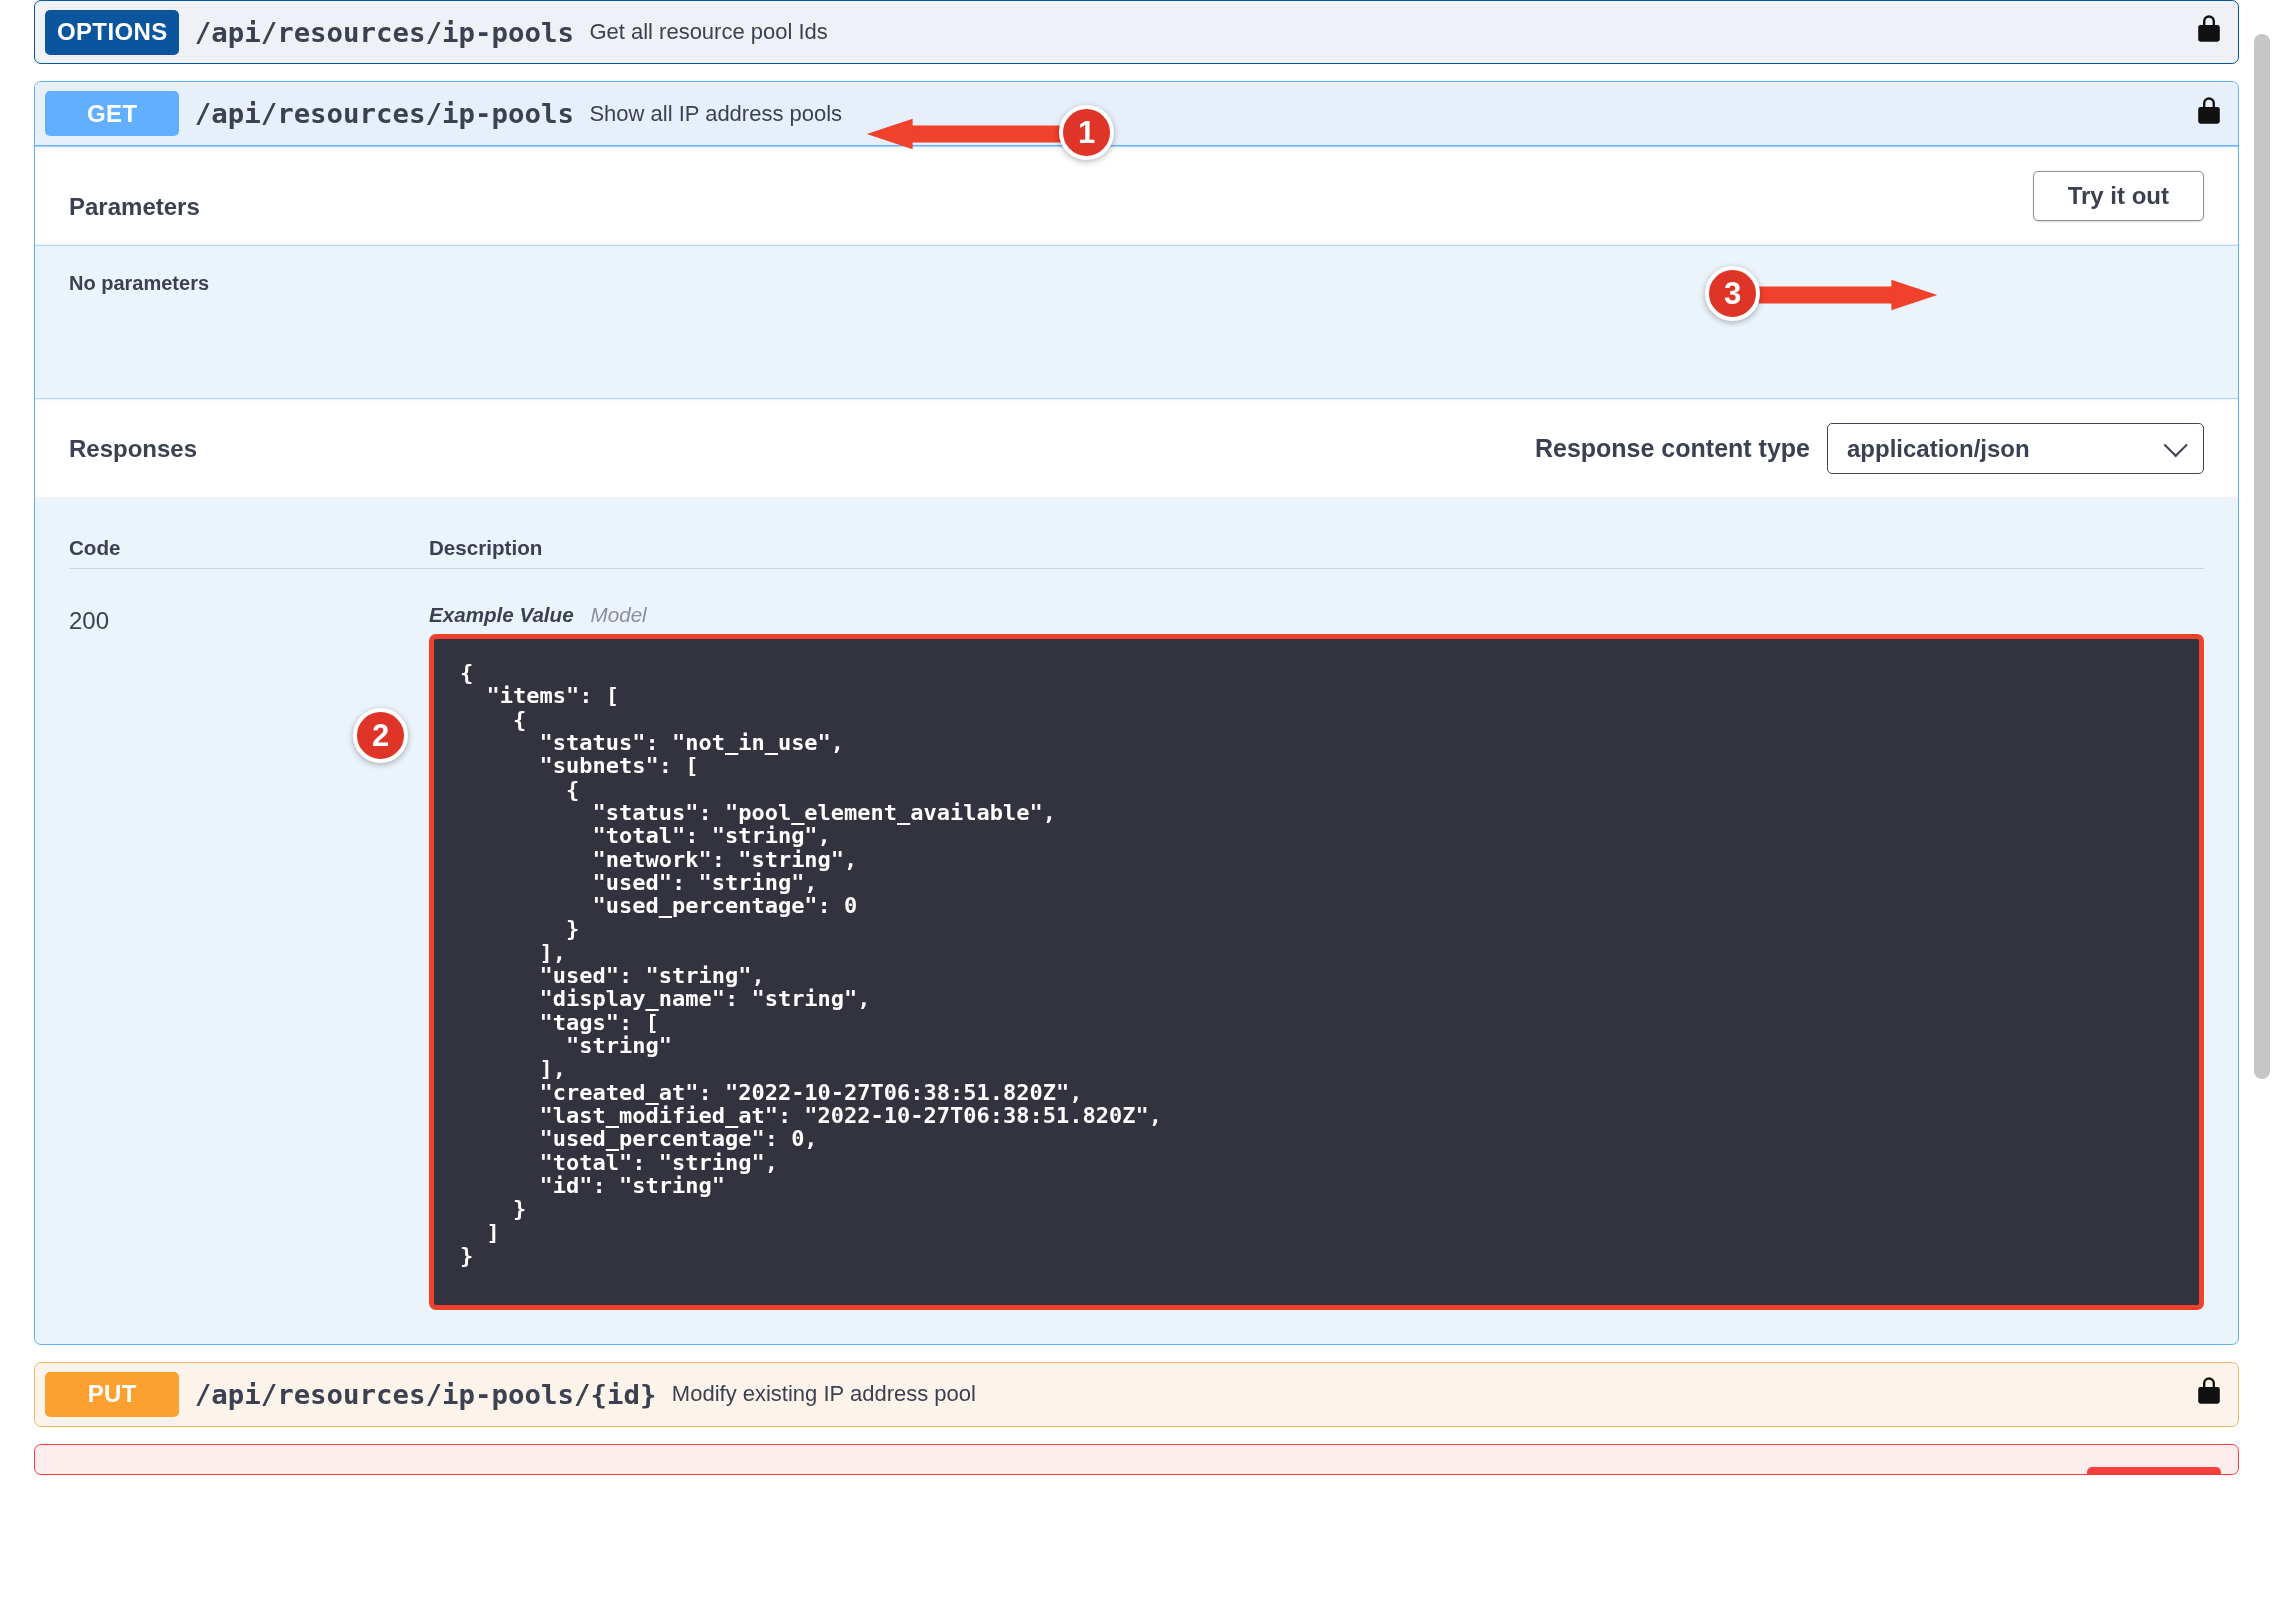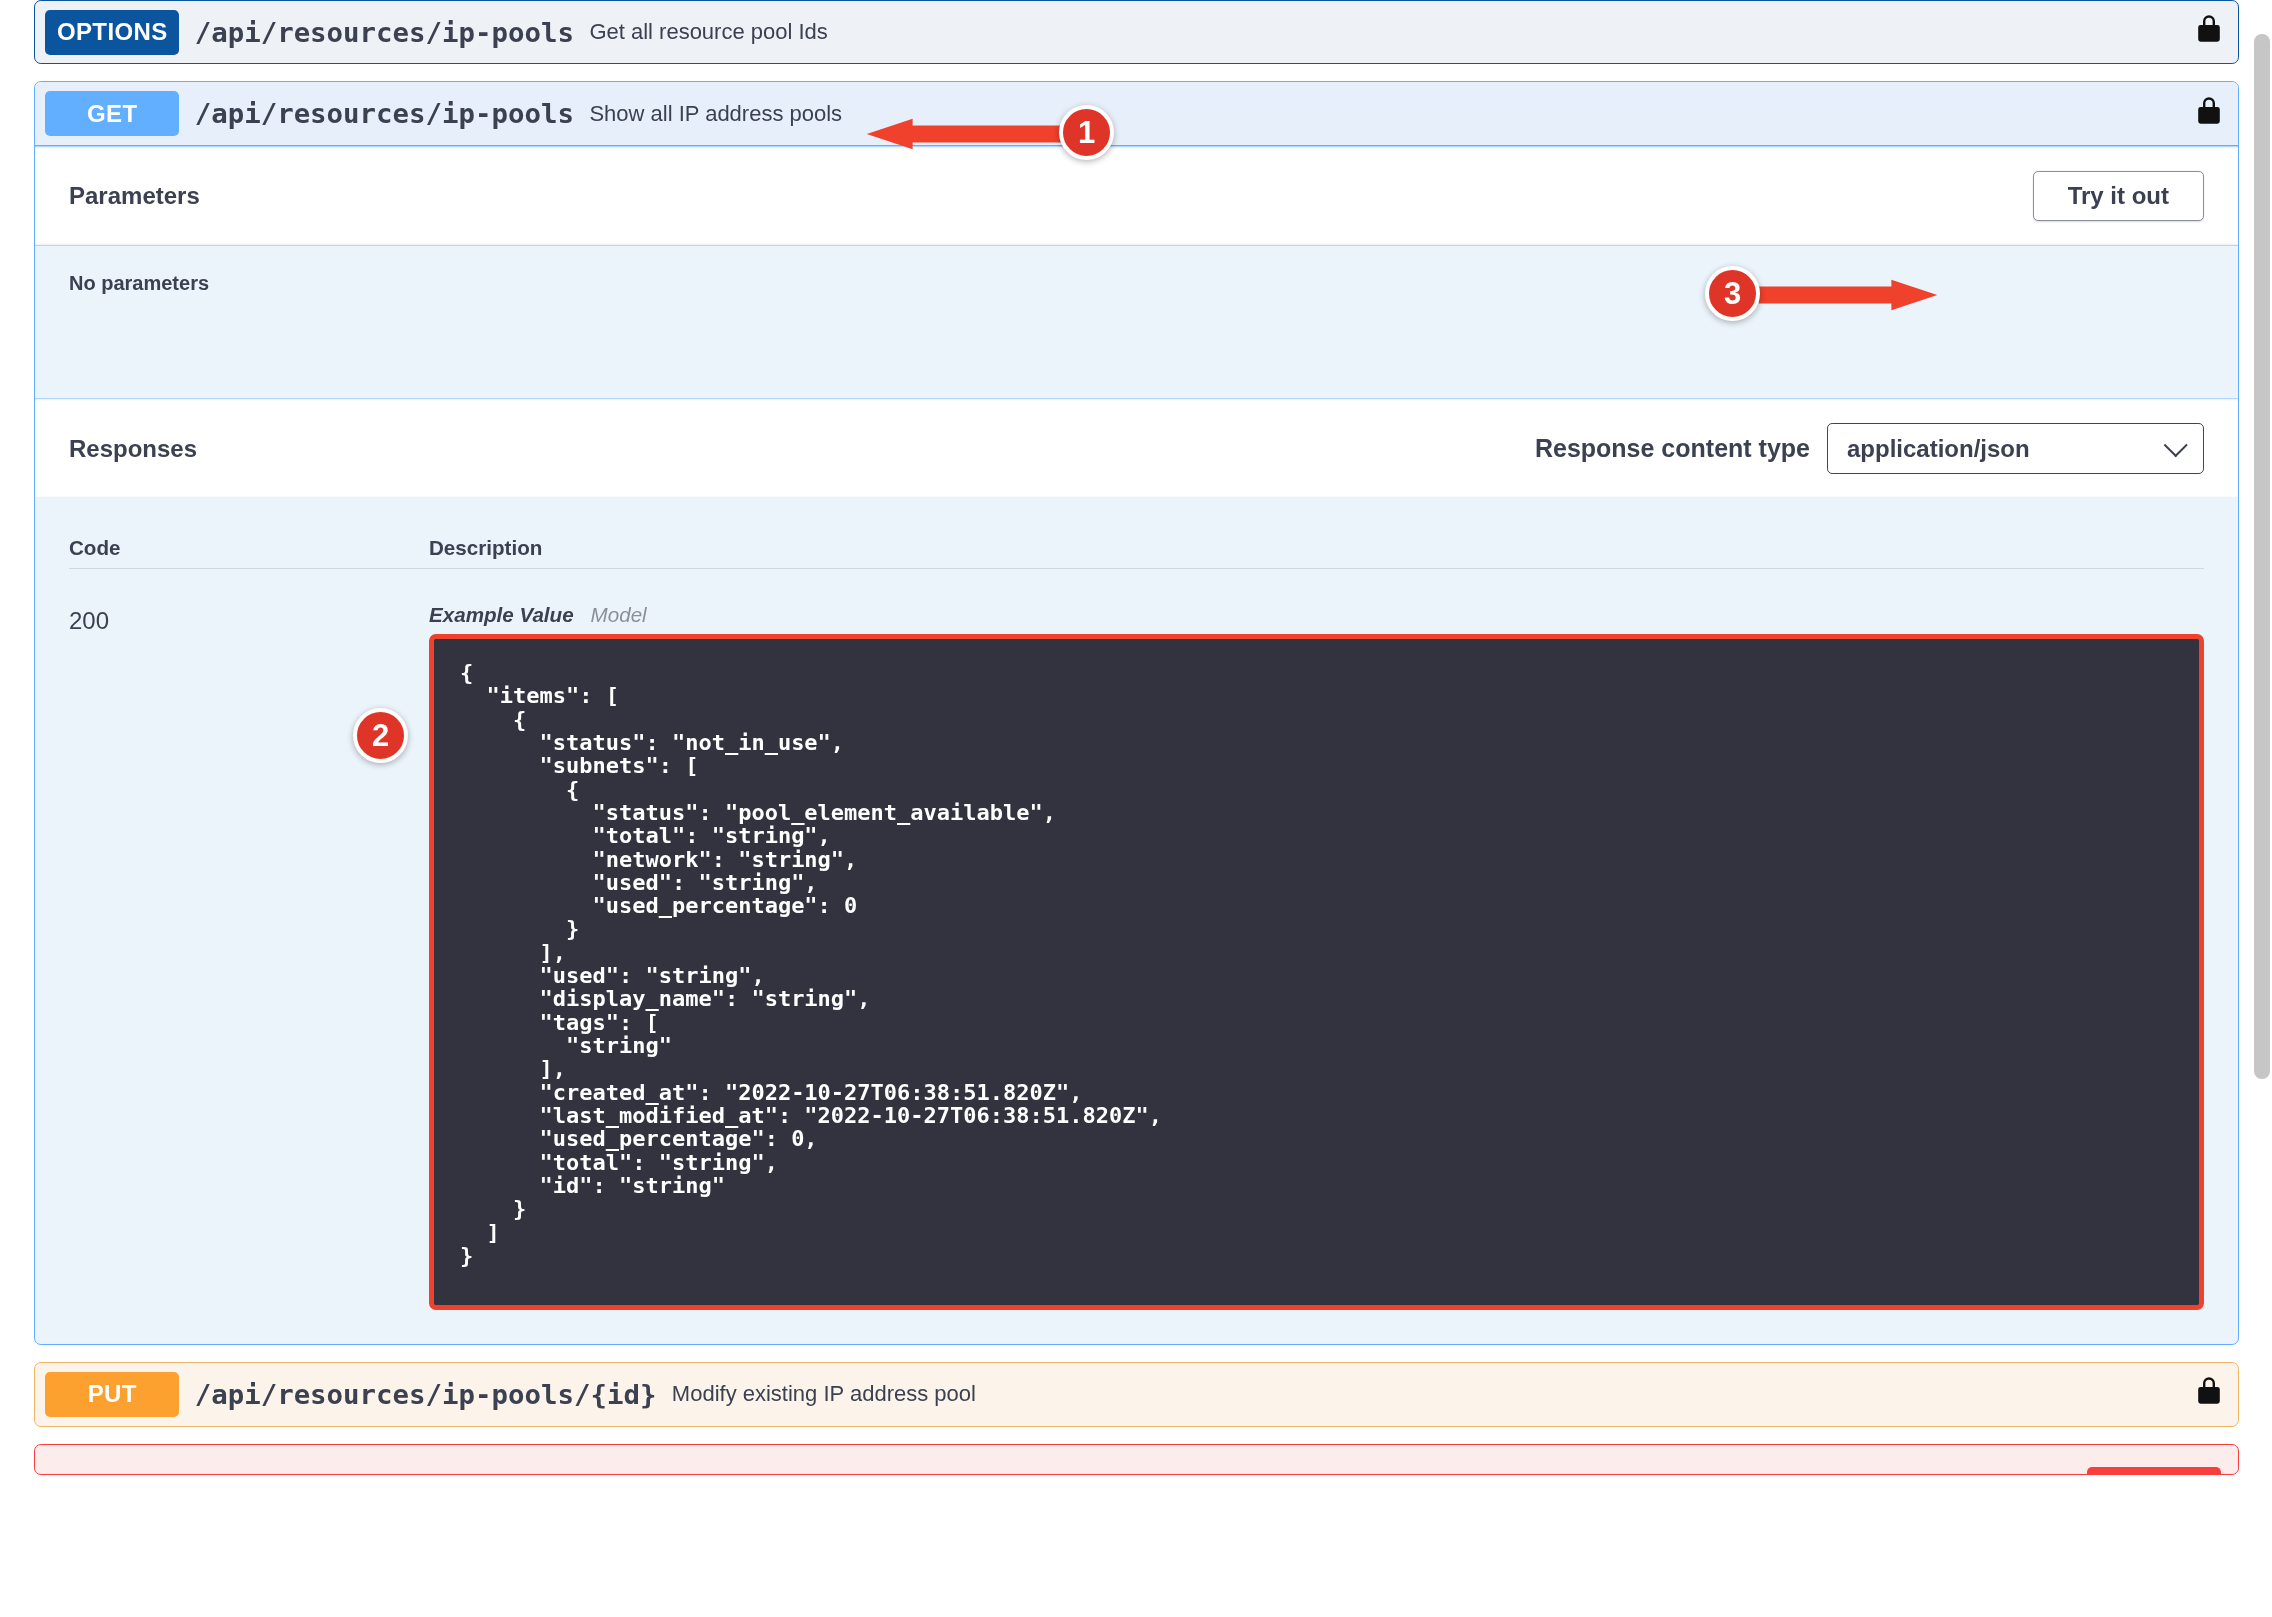--- a/index.html
+++ b/index.html
@@ -115,21 +115,21 @@
   }
   .opblock.get .opblock-summary{background:#e7f0fa;border-bottom:0.9px solid var(--blue-border);}
   .opblock.get .opblock-method{background:var(--blue-400);}
 
   .opblock-body{padding:0;}
   .op-section{
     padding:24px 34px;
   }
   .op-section.desc{font-size:24px;color:#3b4151;}
   .op-section.params-header{
-    display:flex;justify-content:space-between;align-items:center;
+    display:flex;justify-content:space-between;align-items:flex-end;
     border-top:0.9px solid rgba(97,175,254,0.5);
     border-bottom:0.9px solid rgba(97,175,254,0.5);
     background:#fff;
     box-shadow:0 0.9px 1.7px rgba(0,0,0,0.07) inset, 0 -0.9px 1.7px rgba(0,0,0,0.07) inset;
   }
   .section-title{font-size:24px;font-weight:700;color:#3b4151;}
   .try-btn{
     border:1.7px solid #8a8f98;
     background:#fff;
     color:#3b4151;

